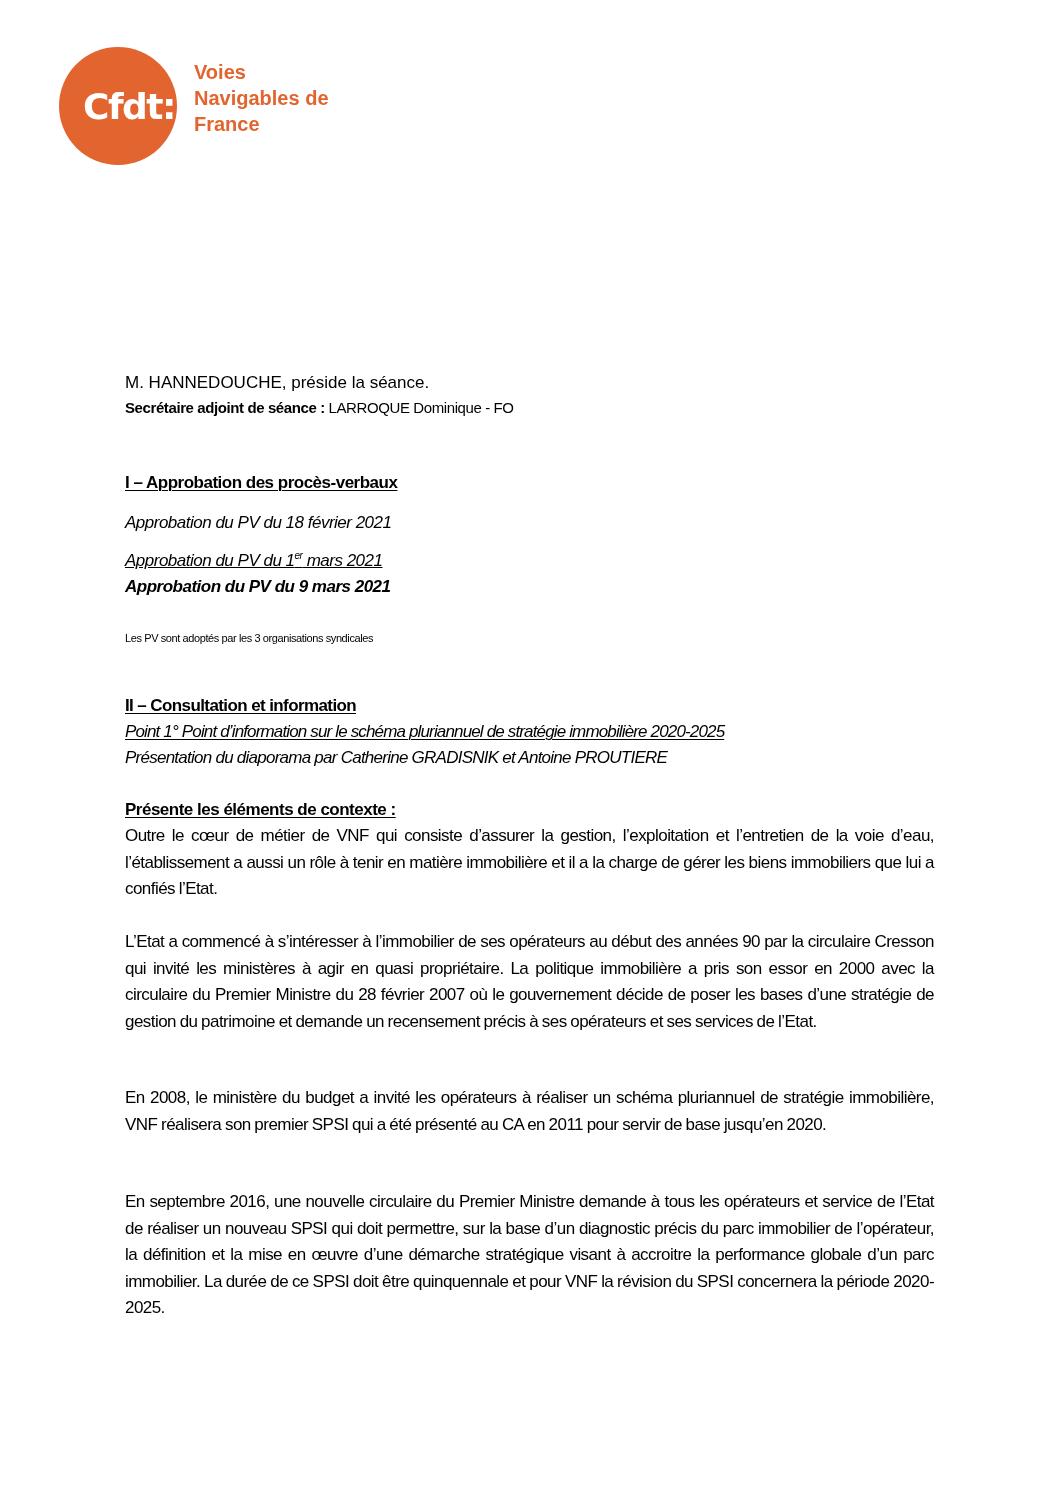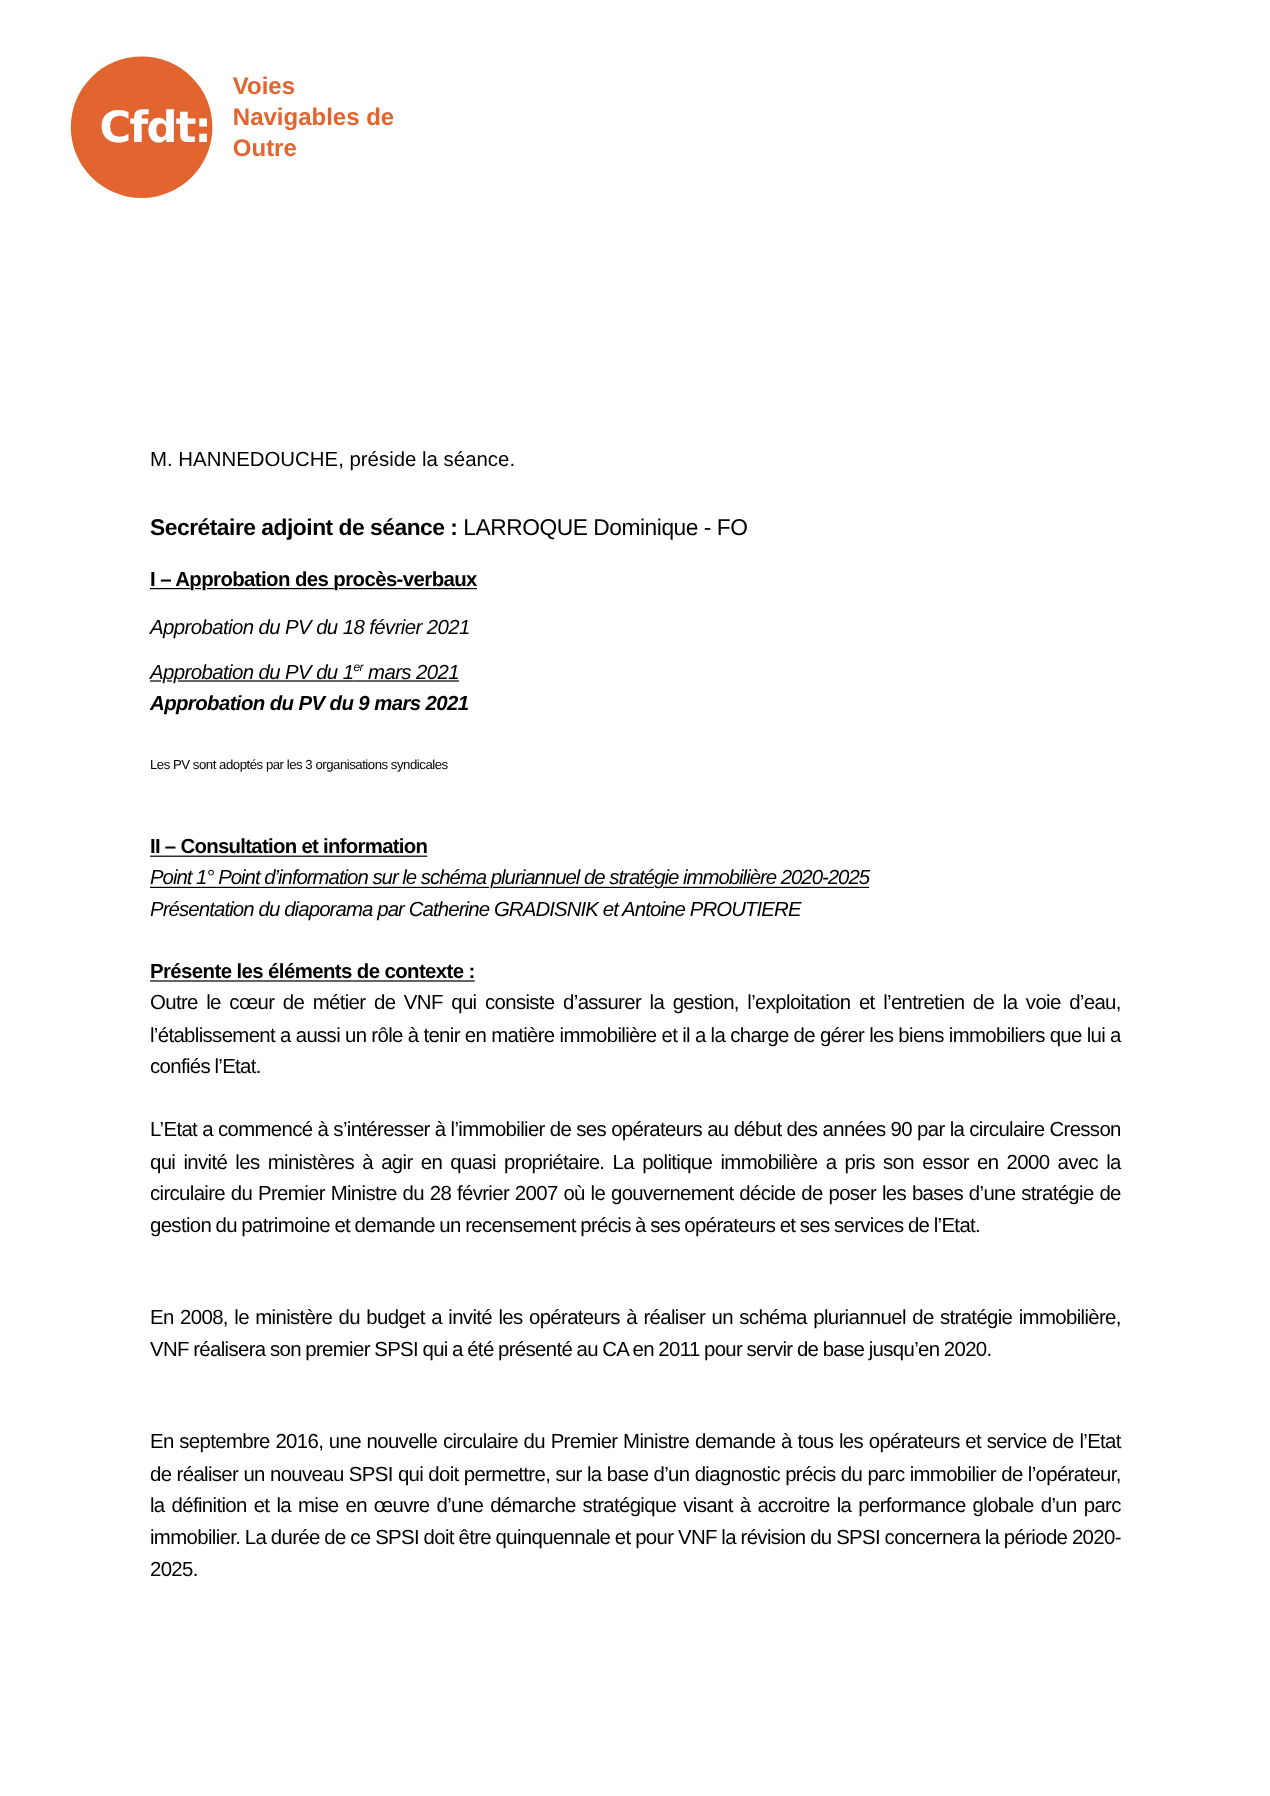--- a/index.html
+++ b/index.html
@@ -51,27 +51,27 @@
 
 <div class="page">
 
   <div class="logo">
     <div class="logo-circle">
       <span>Cfdt:</span>
     </div>
     <div class="logo-text">
       <div>Voies</div>
       <div>Navigables de</div>
-      <div>Outre</div>
+      <div>France</div>
     </div>
   </div>
 
 
   <div class="txt arial" style="top:373px; font-size:17px;">M. HANNEDOUCHE, préside la séance.</div>
-  <div class="txt arial" style="top:399px; font-size:19px; letter-spacing:-0.4px;margin-top:31px;">
+  <div class="txt arial" style="top:399px; font-size:15px; letter-spacing:-0.4px;">
     <b>Secrétaire adjoint de séance :</b><span> LARROQUE Dominique - FO</span>
   </div>
 
   <div class="txt body" style="top:470px; letter-spacing:-0.5px;">
     <b><u>I – Approbation des procès-verbaux</u></b>
   </div>
   <div class="txt body" style="top:510px; letter-spacing:-0.5px;text-align:center;">
     <i>Approbation du PV du 18 février 2021</i>
   </div>
   <div class="txt body" style="top:548px; letter-spacing:-0.5px;text-decoration:underline;">

